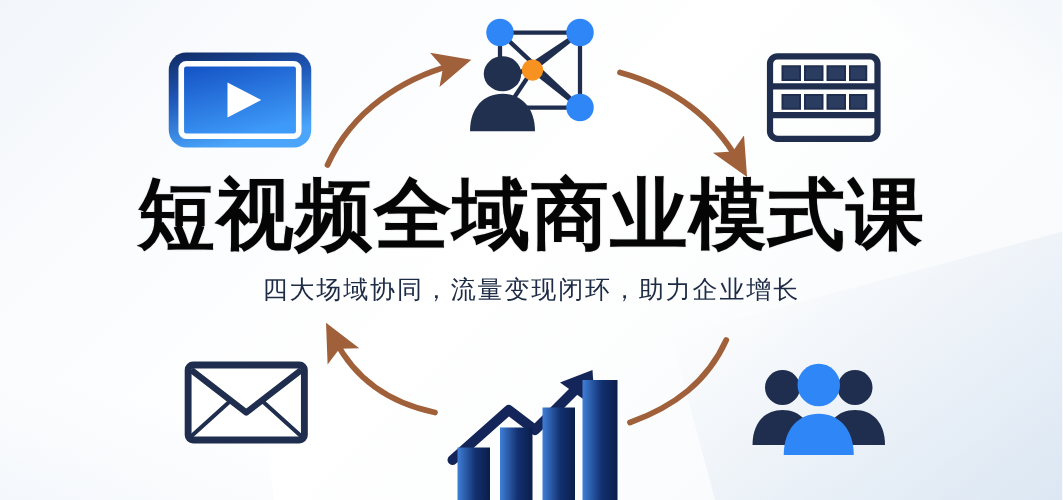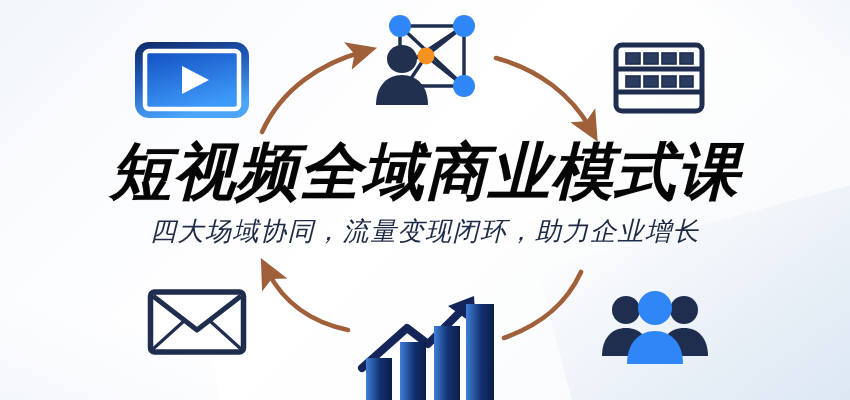--- a/index.html
+++ b/index.html
@@ -7,21 +7,20 @@
     width:850px; height:400px;
     font-family:"Liberation Sans", "DejaVu Sans", sans-serif;
     overflow:hidden;
   }
   #banner {
     position:relative;
     width:850px; height:400px;
     background:
       linear-gradient(135deg, #f2f6fa 0%, #fbfcfe 22%, #ffffff 48%, #fbfcfd 72%, #f4f7fb 100%);
     overflow:hidden;
-    font-style:italic;
   }
   
   .corner-wedge {
     position:absolute;
     right:-60px; bottom:-120px;
     width:340px; height:300px;
     background:linear-gradient(160deg, rgba(213,226,240,0) 0%, rgba(205,221,238,0.85) 100%);
     transform:rotate(-15deg);
     pointer-events:none;
   }
@@ -54,21 +53,21 @@
     line-height:68px;
     font-weight:900;
     color:#050505;
     letter-spacing:1px;
     font-family:"DejaVu Sans", "Liberation Sans", sans-serif;
     white-space:nowrap;
     text-shadow:0 0 1px rgba(0,0,0,0.35);
   }
   .sub-title {
     margin-top:9px;
-    font-size:26px;
+    font-size:20px;
     line-height:32px;
     font-weight:500;
     color:#1d2b45;
     letter-spacing:1.5px;
     white-space:nowrap;
     font-family:"DejaVu Sans", "Liberation Sans", sans-serif;
   }
 
   
   .icon-slot { position:absolute; z-index:5; }

